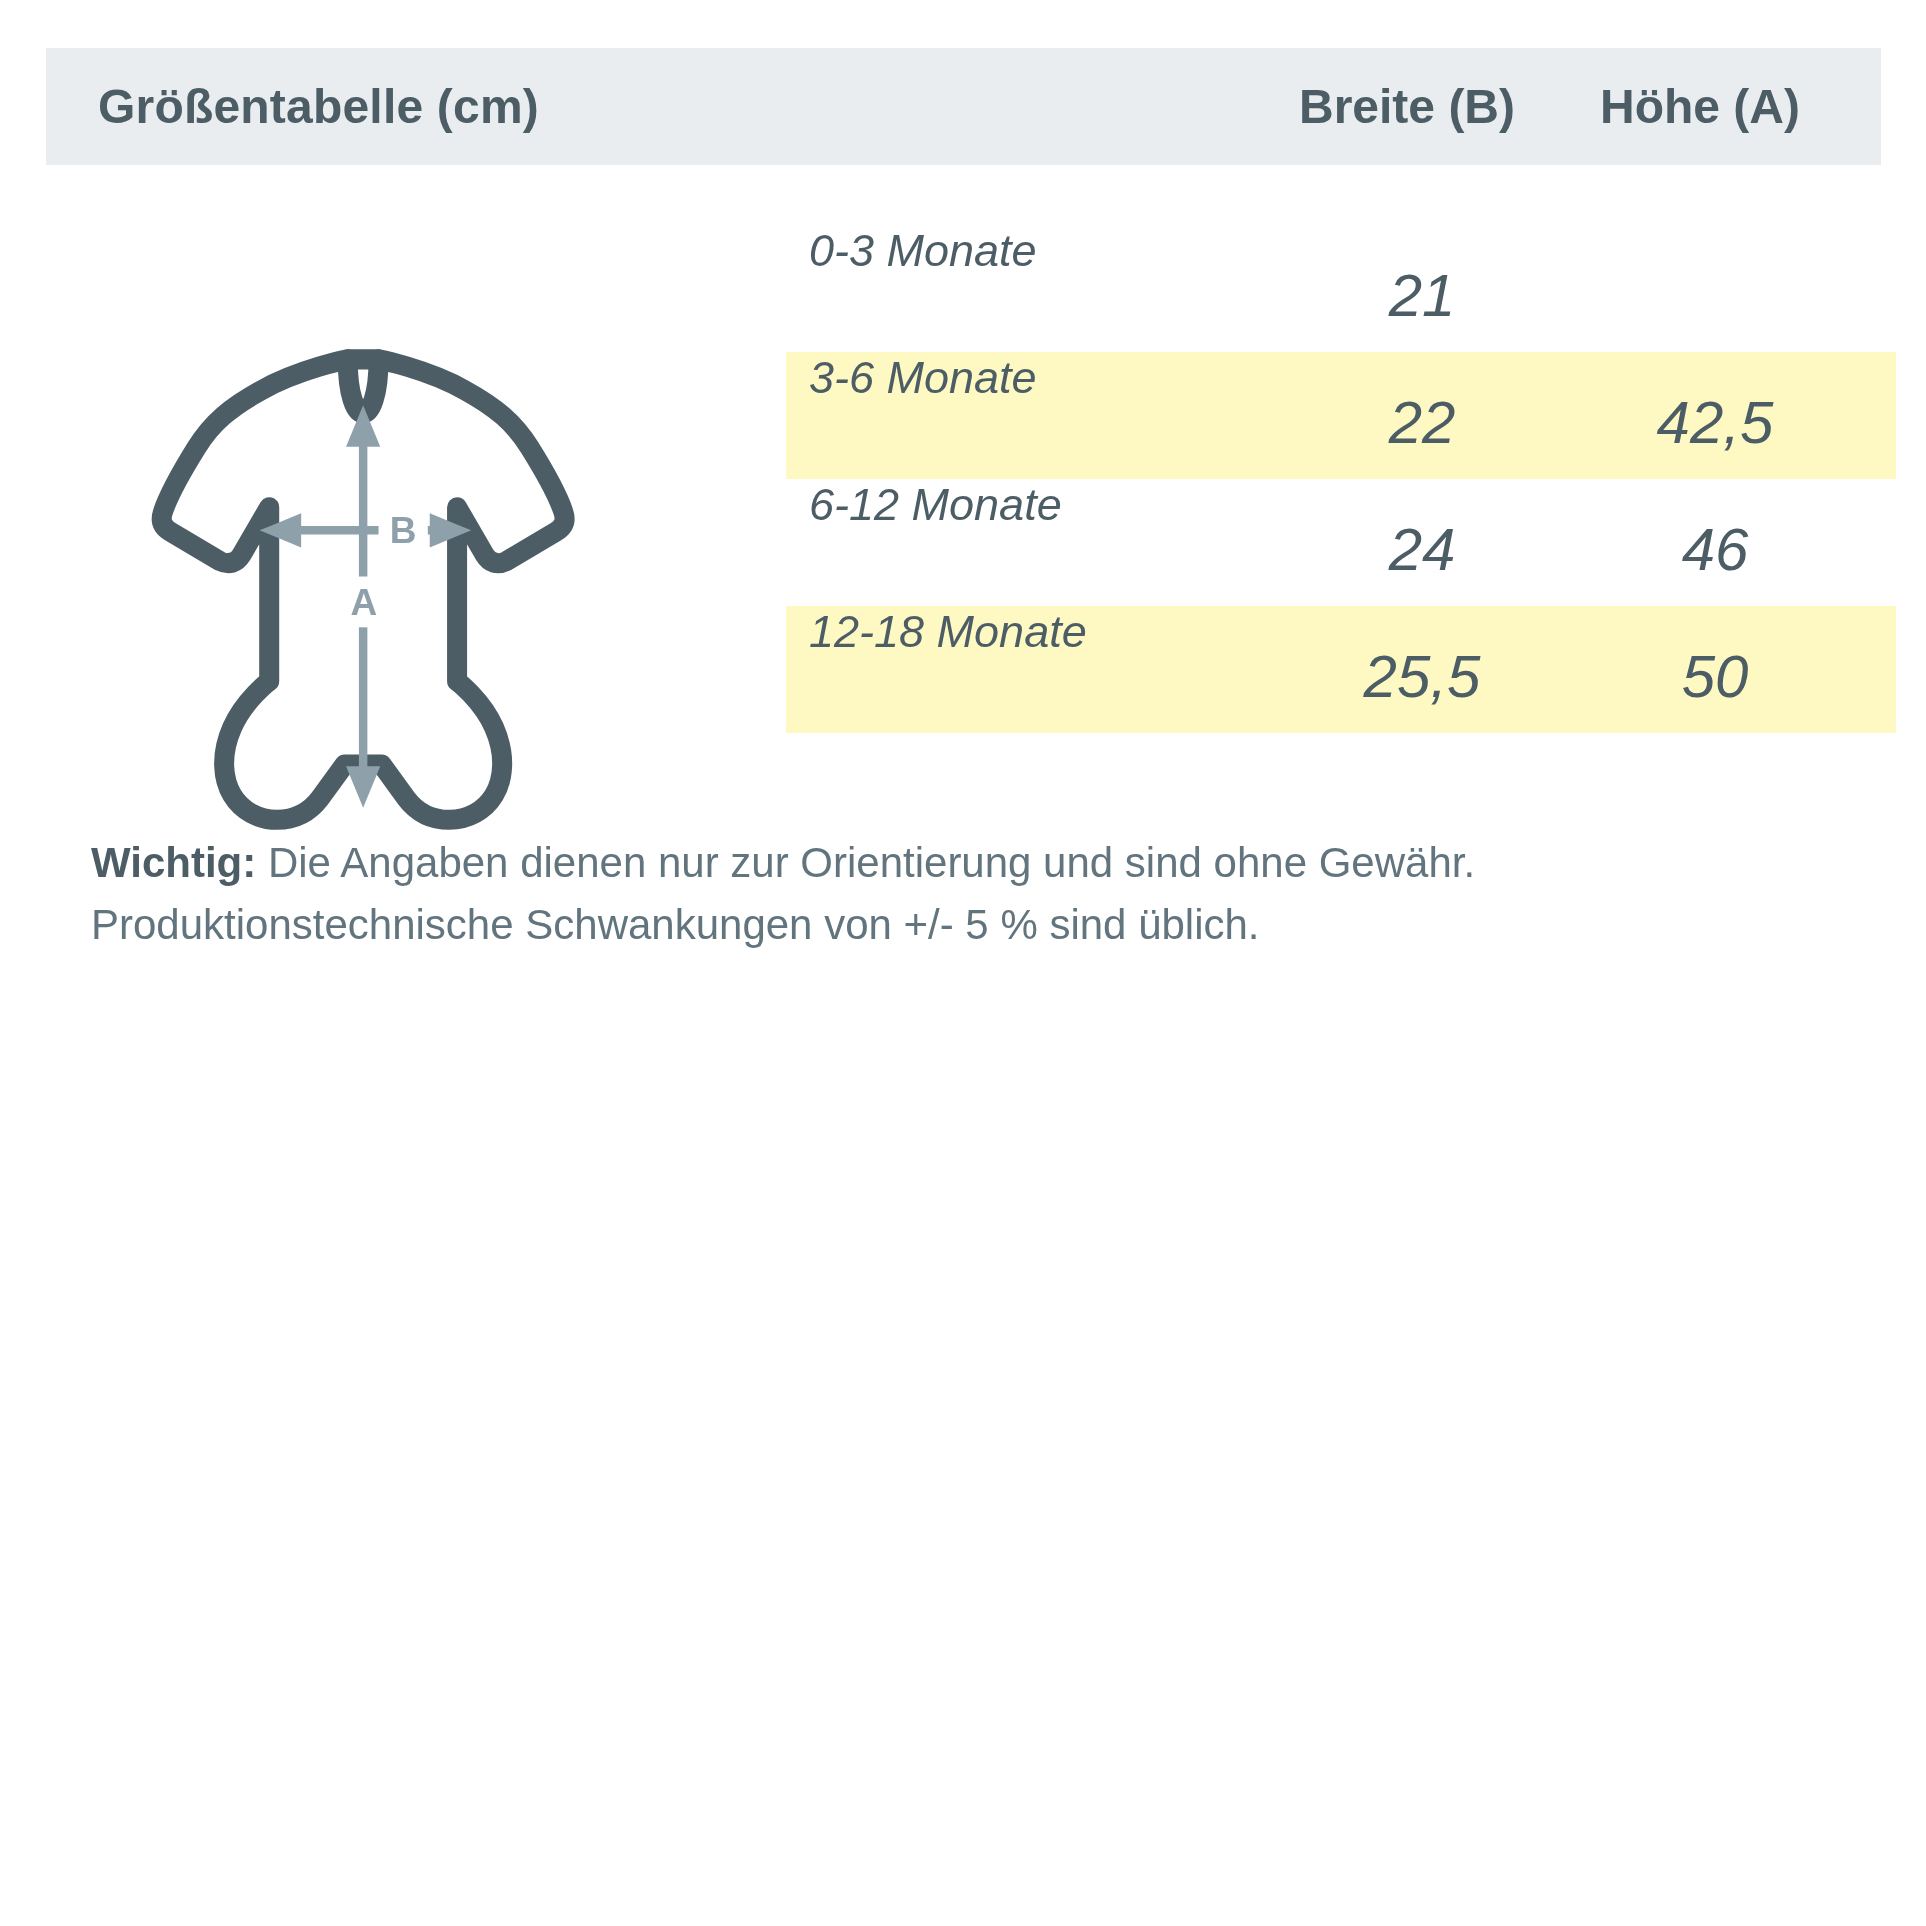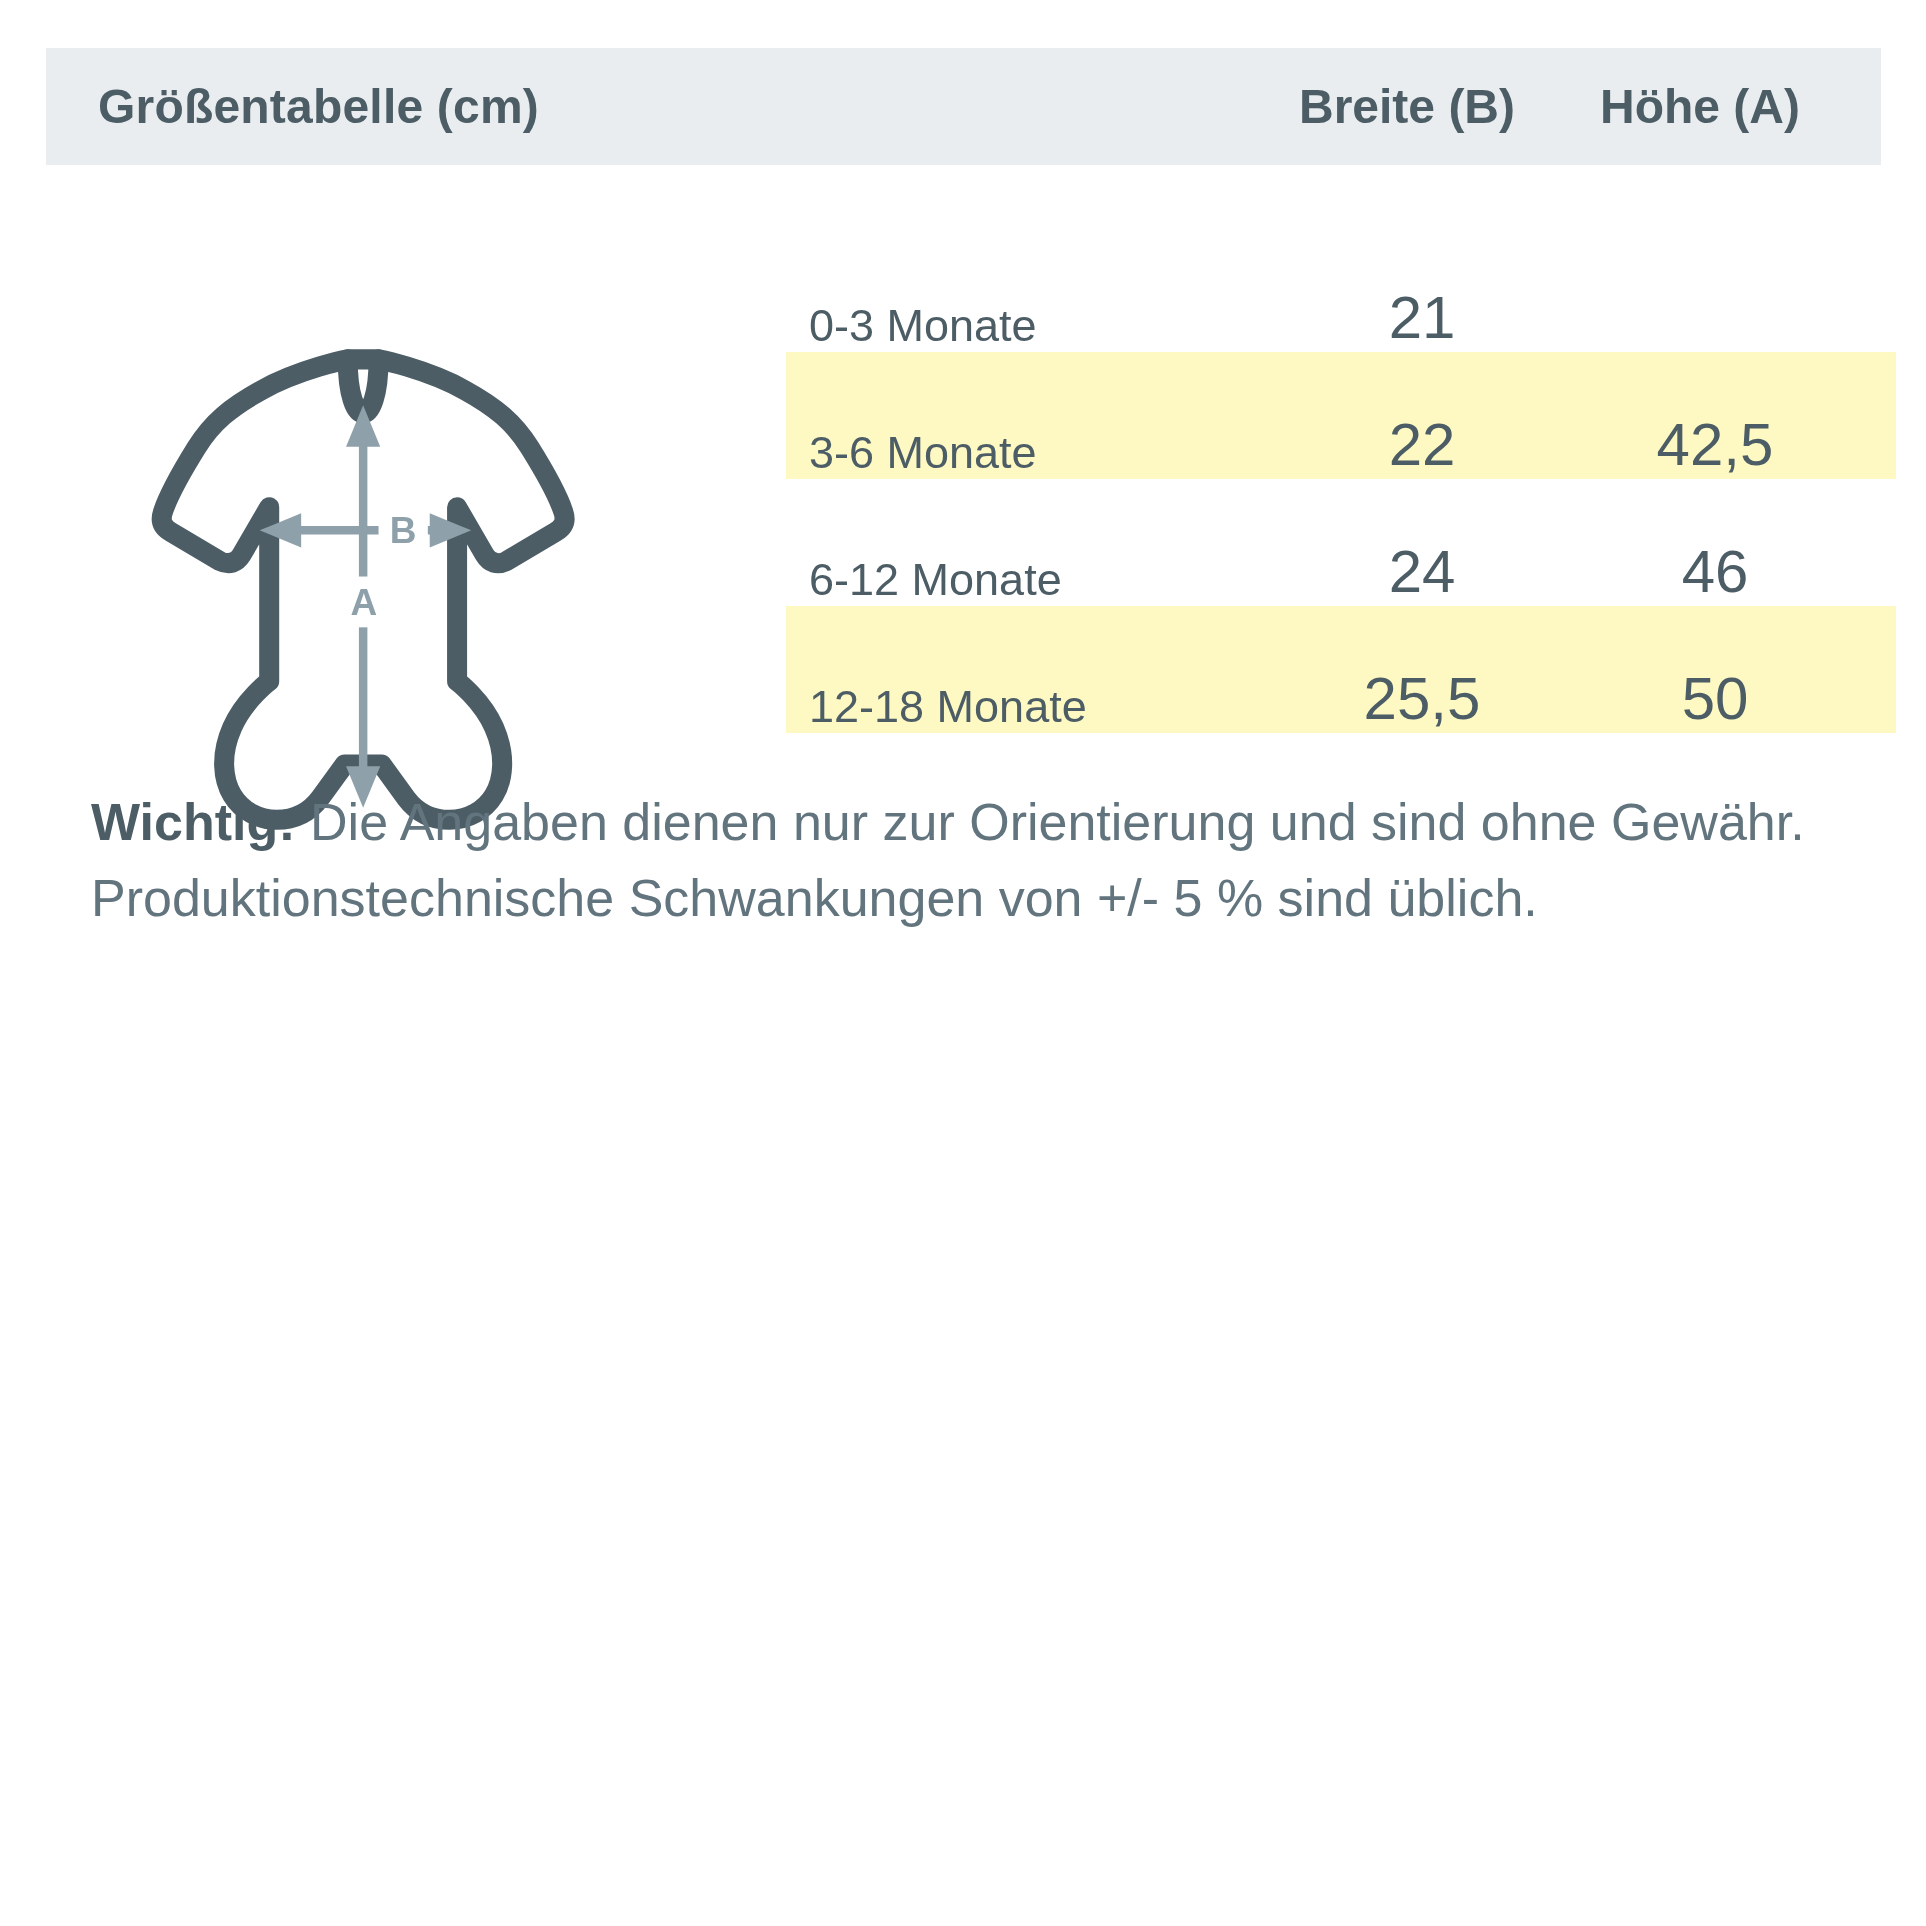--- a/index.html
+++ b/index.html
@@ -79,23 +79,24 @@
     height: 524px;
   }
 
   .rows-cell {
     flex: 1 1 auto;
     padding-top: 60px;
   }
 
   .data-row {
     display: flex;
-    align-items: flex-end;
+    align-items: flex-start;
     height: 127px;
     box-sizing: border-box;
+    font-style: italic;
   }
   .data-row.alt {
     background: #fef9c3;
   }
   .cell-label {
     flex: 0 0 478px;
     font-size: 45px;
     color: #4c5d66;
     padding-left: 23px;
   }
@@ -108,23 +109,23 @@
   }
   .cell-num.height {
     flex: 0 0 316px;
     padding-right: 23px;
   }
 
   
   .note {
     position: absolute;
     left: 91px;
-    top: 784px;
+    top: 832px;
     width: 1772px;
-    font-size: 52px;
+    font-size: 42px;
     line-height: 1.47;
     color: #62747d;
   }
   .note b {
     color: #4c5d66;
     font-weight: bold;
   }
 </style>
 </head>
 <body>

